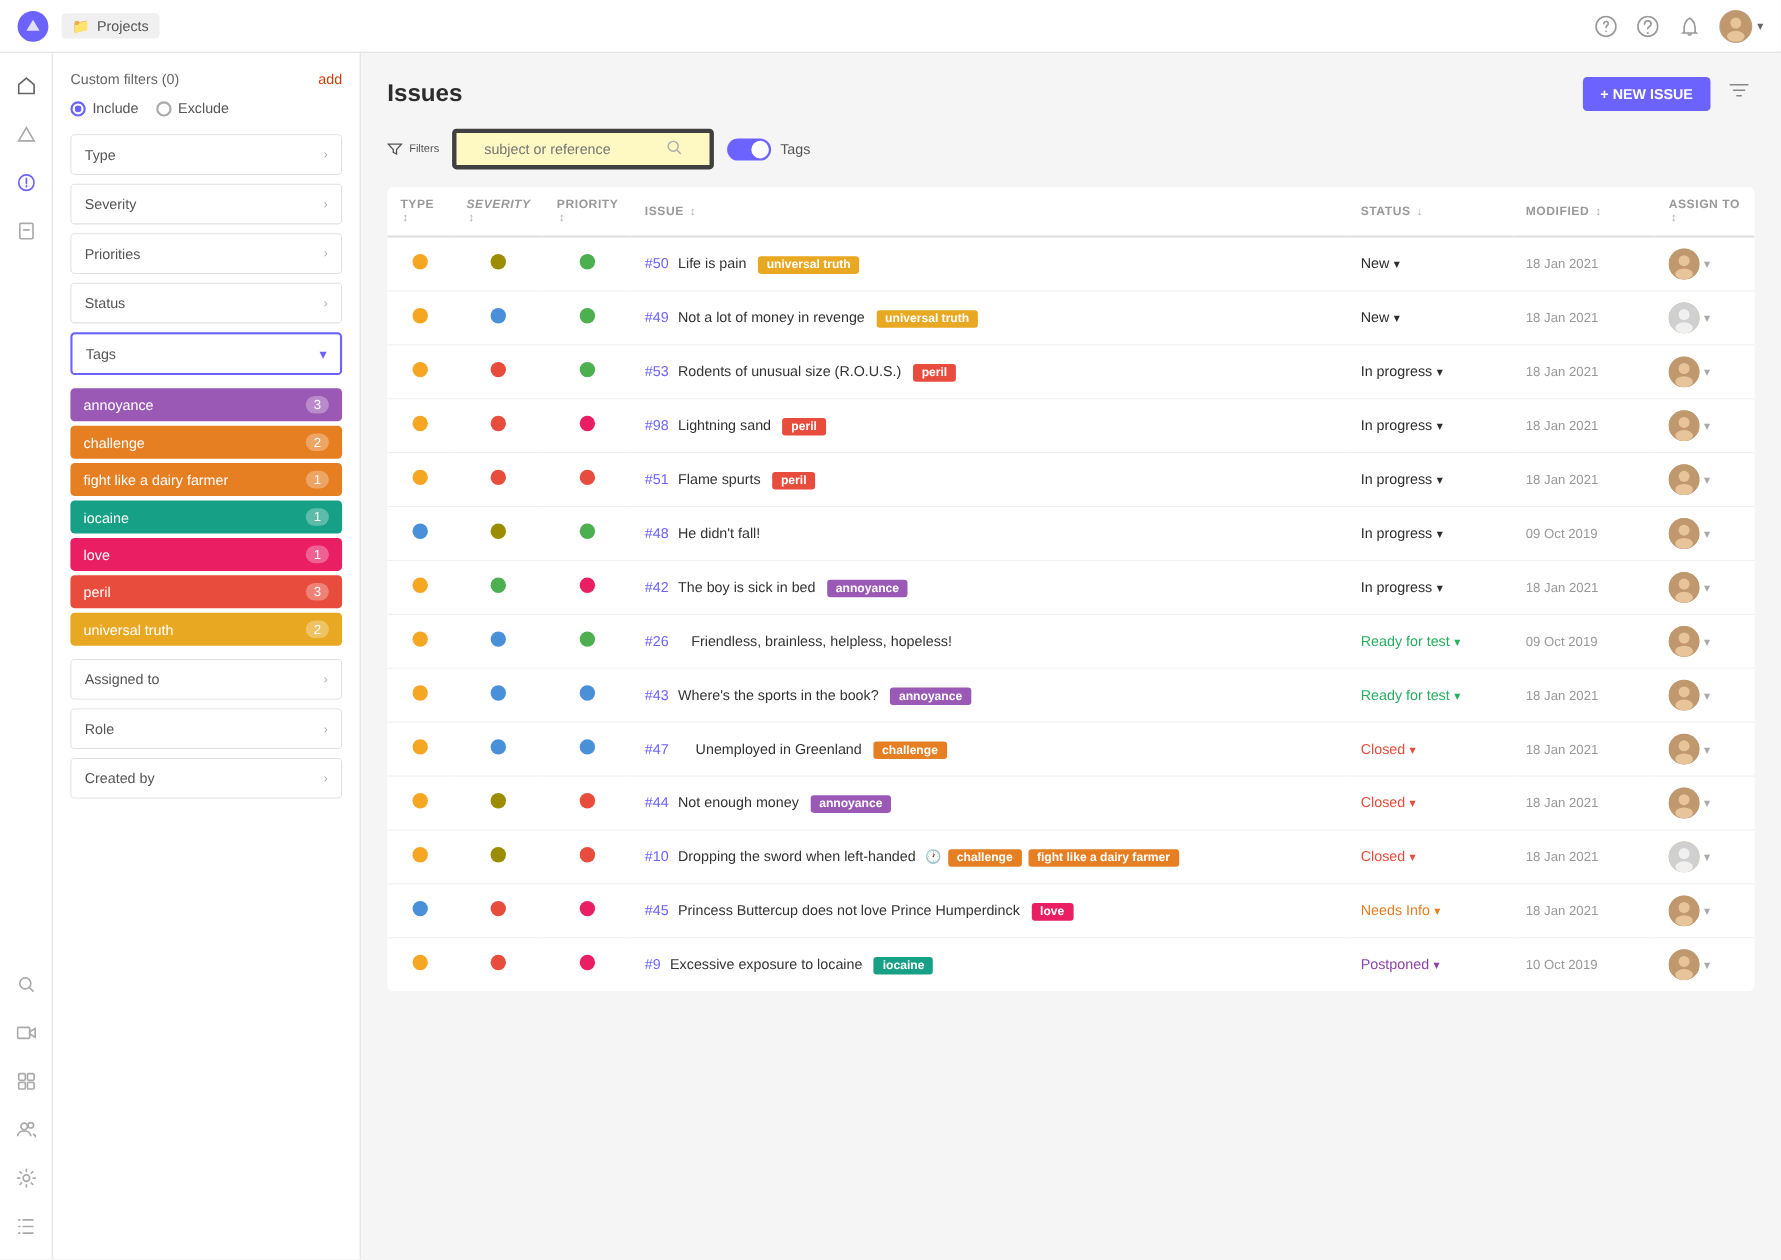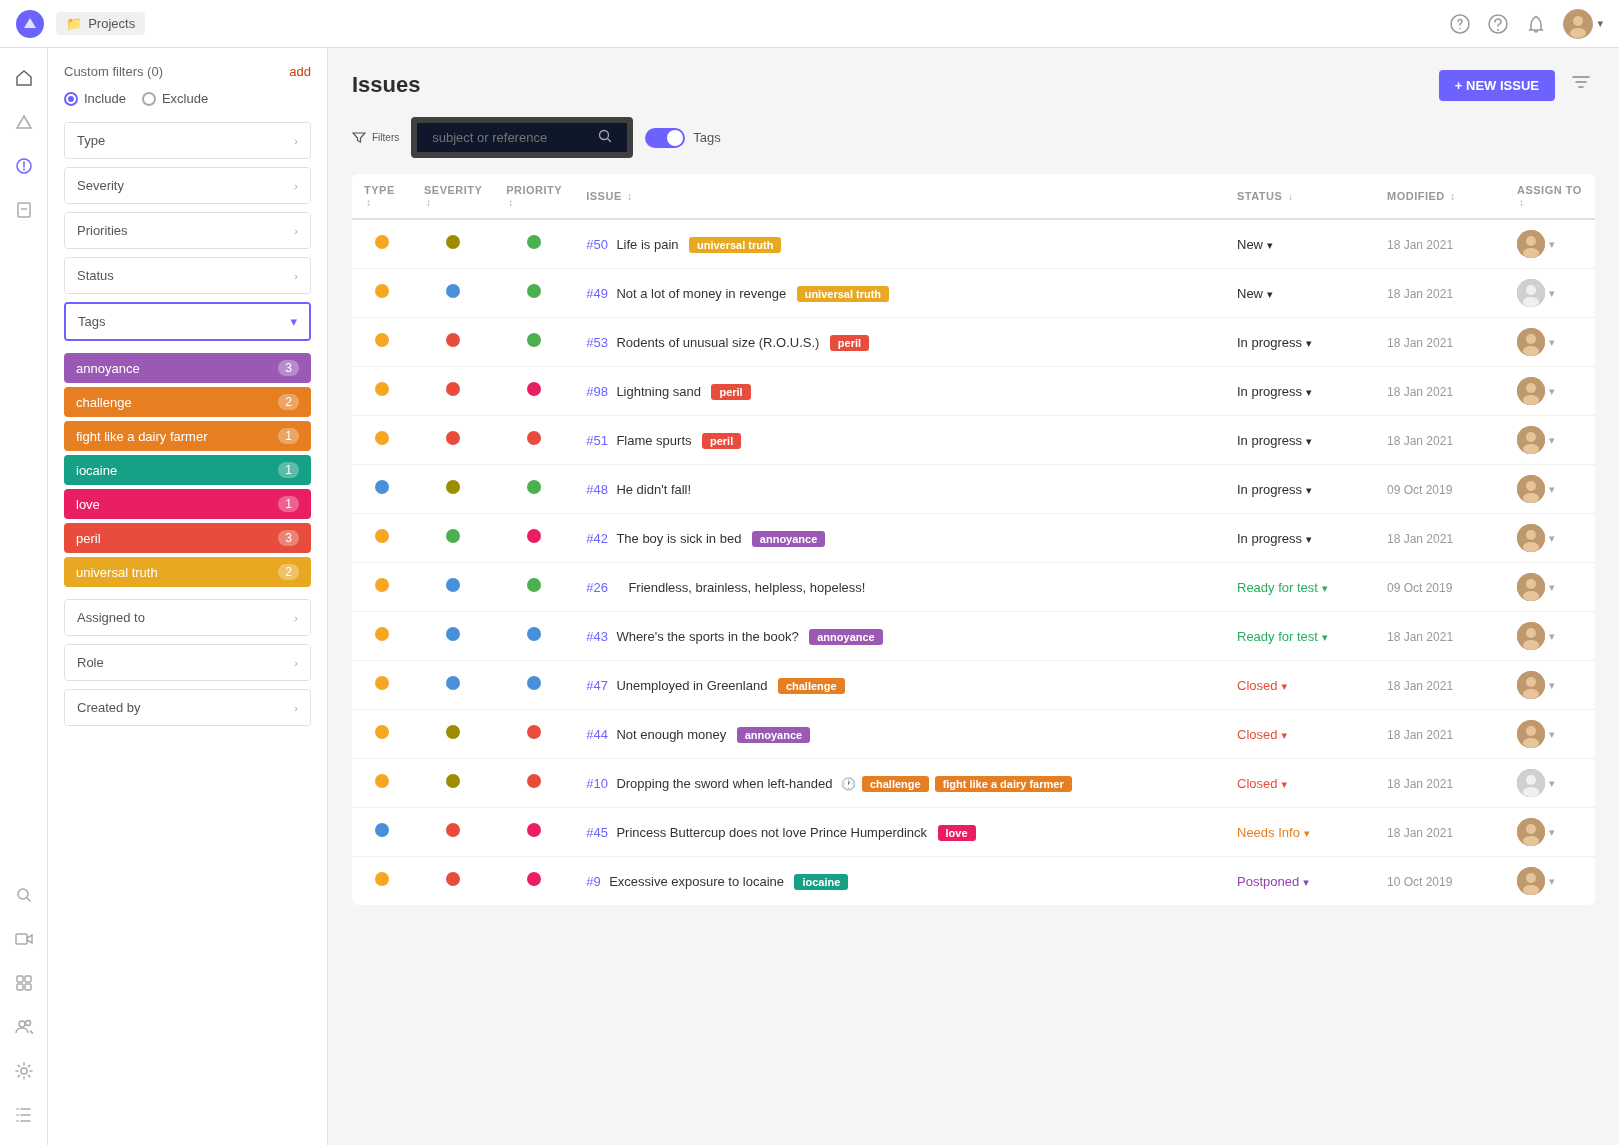--- a/index.html
+++ b/index.html
@@ -108,22 +108,22 @@
 
     .filter-section-group { margin-bottom: 8px; }
 
     
     .issues-panel { flex: 1; overflow-y: auto; padding: 20px 24px; }
     .issues-header { display: flex; align-items: center; justify-content: space-between; margin-bottom: 16px; }
     .issues-title { font-size: 22px; font-weight: 600; color: #2d2d2d; }
     .issues-actions { display: flex; align-items: flex-end; gap: 12px; }
     .search-box {
       display: flex; align-items: center; gap: 6px;
-      border: 6px solid #404040; border-radius: 4px;
-      padding: 6px 15px; background: #0f172a;
+      border: 4px solid #404040; border-radius: 4px;
+      padding: 6px 25px; background: #fef9c3;
     }
     .search-input { border: none; outline: none; font-size: 13px; color: #888; width: 160px; background: transparent; }
     .search-icon { color: #aaa; font-size: 13px; }
     .toggle-container { display: flex; align-items: center; gap: 8px; }
     .toggle-switch { width: 40px; height: 20px; background: #6c63ff; border-radius: 10px; position: relative; cursor: pointer; }
     .toggle-knob { position: absolute; right: 2px; top: 2px; width: 16px; height: 16px; background: #fff; border-radius: 50%; }
     .toggle-label { font-size: 13px; color: #555; }
     .new-issue-btn {
       background: #6c63ff; color: #fff;
       border: none; border-radius: 4px;
@@ -163,21 +163,21 @@
     }
 
     .modified-date { font-size: 12px; color: #999; }
     .assign-avatar { width: 28px; height: 28px; border-radius: 50%; background: #c0a080; display: flex; align-items: center; justify-content: center; cursor: pointer; }
     .assign-cell { display: flex; align-items: center; gap: 4px; }
     .assign-chevron { color: #aaa; font-size: 11px; cursor: pointer; }
 
     .sort-arrow { color: #aaa; font-size: 10px; margin-left: 2px; }
 
     .col-type { width: 60px; text-align: center; }
-    .col-severity { width: 70px; text-align: center; }
+    .col-severity { width: 70px; text-align: center; font-style: italic; }
     .col-priority { width: 80px; text-align: center; }
     .col-issue { }
     .col-status { width: 150px; }
     .col-modified { width: 130px; }
     .col-assign { width: 90px; }
 
     ::-webkit-scrollbar { width: 6px; }
     ::-webkit-scrollbar-track { background: #f0f0f0; }
     ::-webkit-scrollbar-thumb { background: #ccc; border-radius: 3px; }
 
@@ -805,21 +805,21 @@
       <span class="dot" style="background:#f5a623;"></span>
     </td>
     <td class="col-severity" style="text-align:center;">
       <span class="dot" style="background:#4a90d9;"></span>
     </td>
     <td class="col-priority" style="text-align:center;">
       <span class="dot" style="background:#4a90d9;"></span>
     </td>
     <td class="col-issue">
       <span class="issue-link">#47</span>
-      <span class="issue-title" style="margin-left:4px;">Unemployed in Greenland</span>
+      <span class="issue-title" style="margin-left:20px;">Unemployed in Greenland</span>
       <span class="tag-badge" style="background:#e67e22;">challenge</span>
     </td>
     <td class="col-status">
       <span class="status-badge" style="color:#e74c3c;">
         Closed <span style="font-size:11px;">▾</span>
       </span>
     </td>
     <td class="col-modified">
       <span class="modified-date">18 Jan 2021</span>
     </td>

